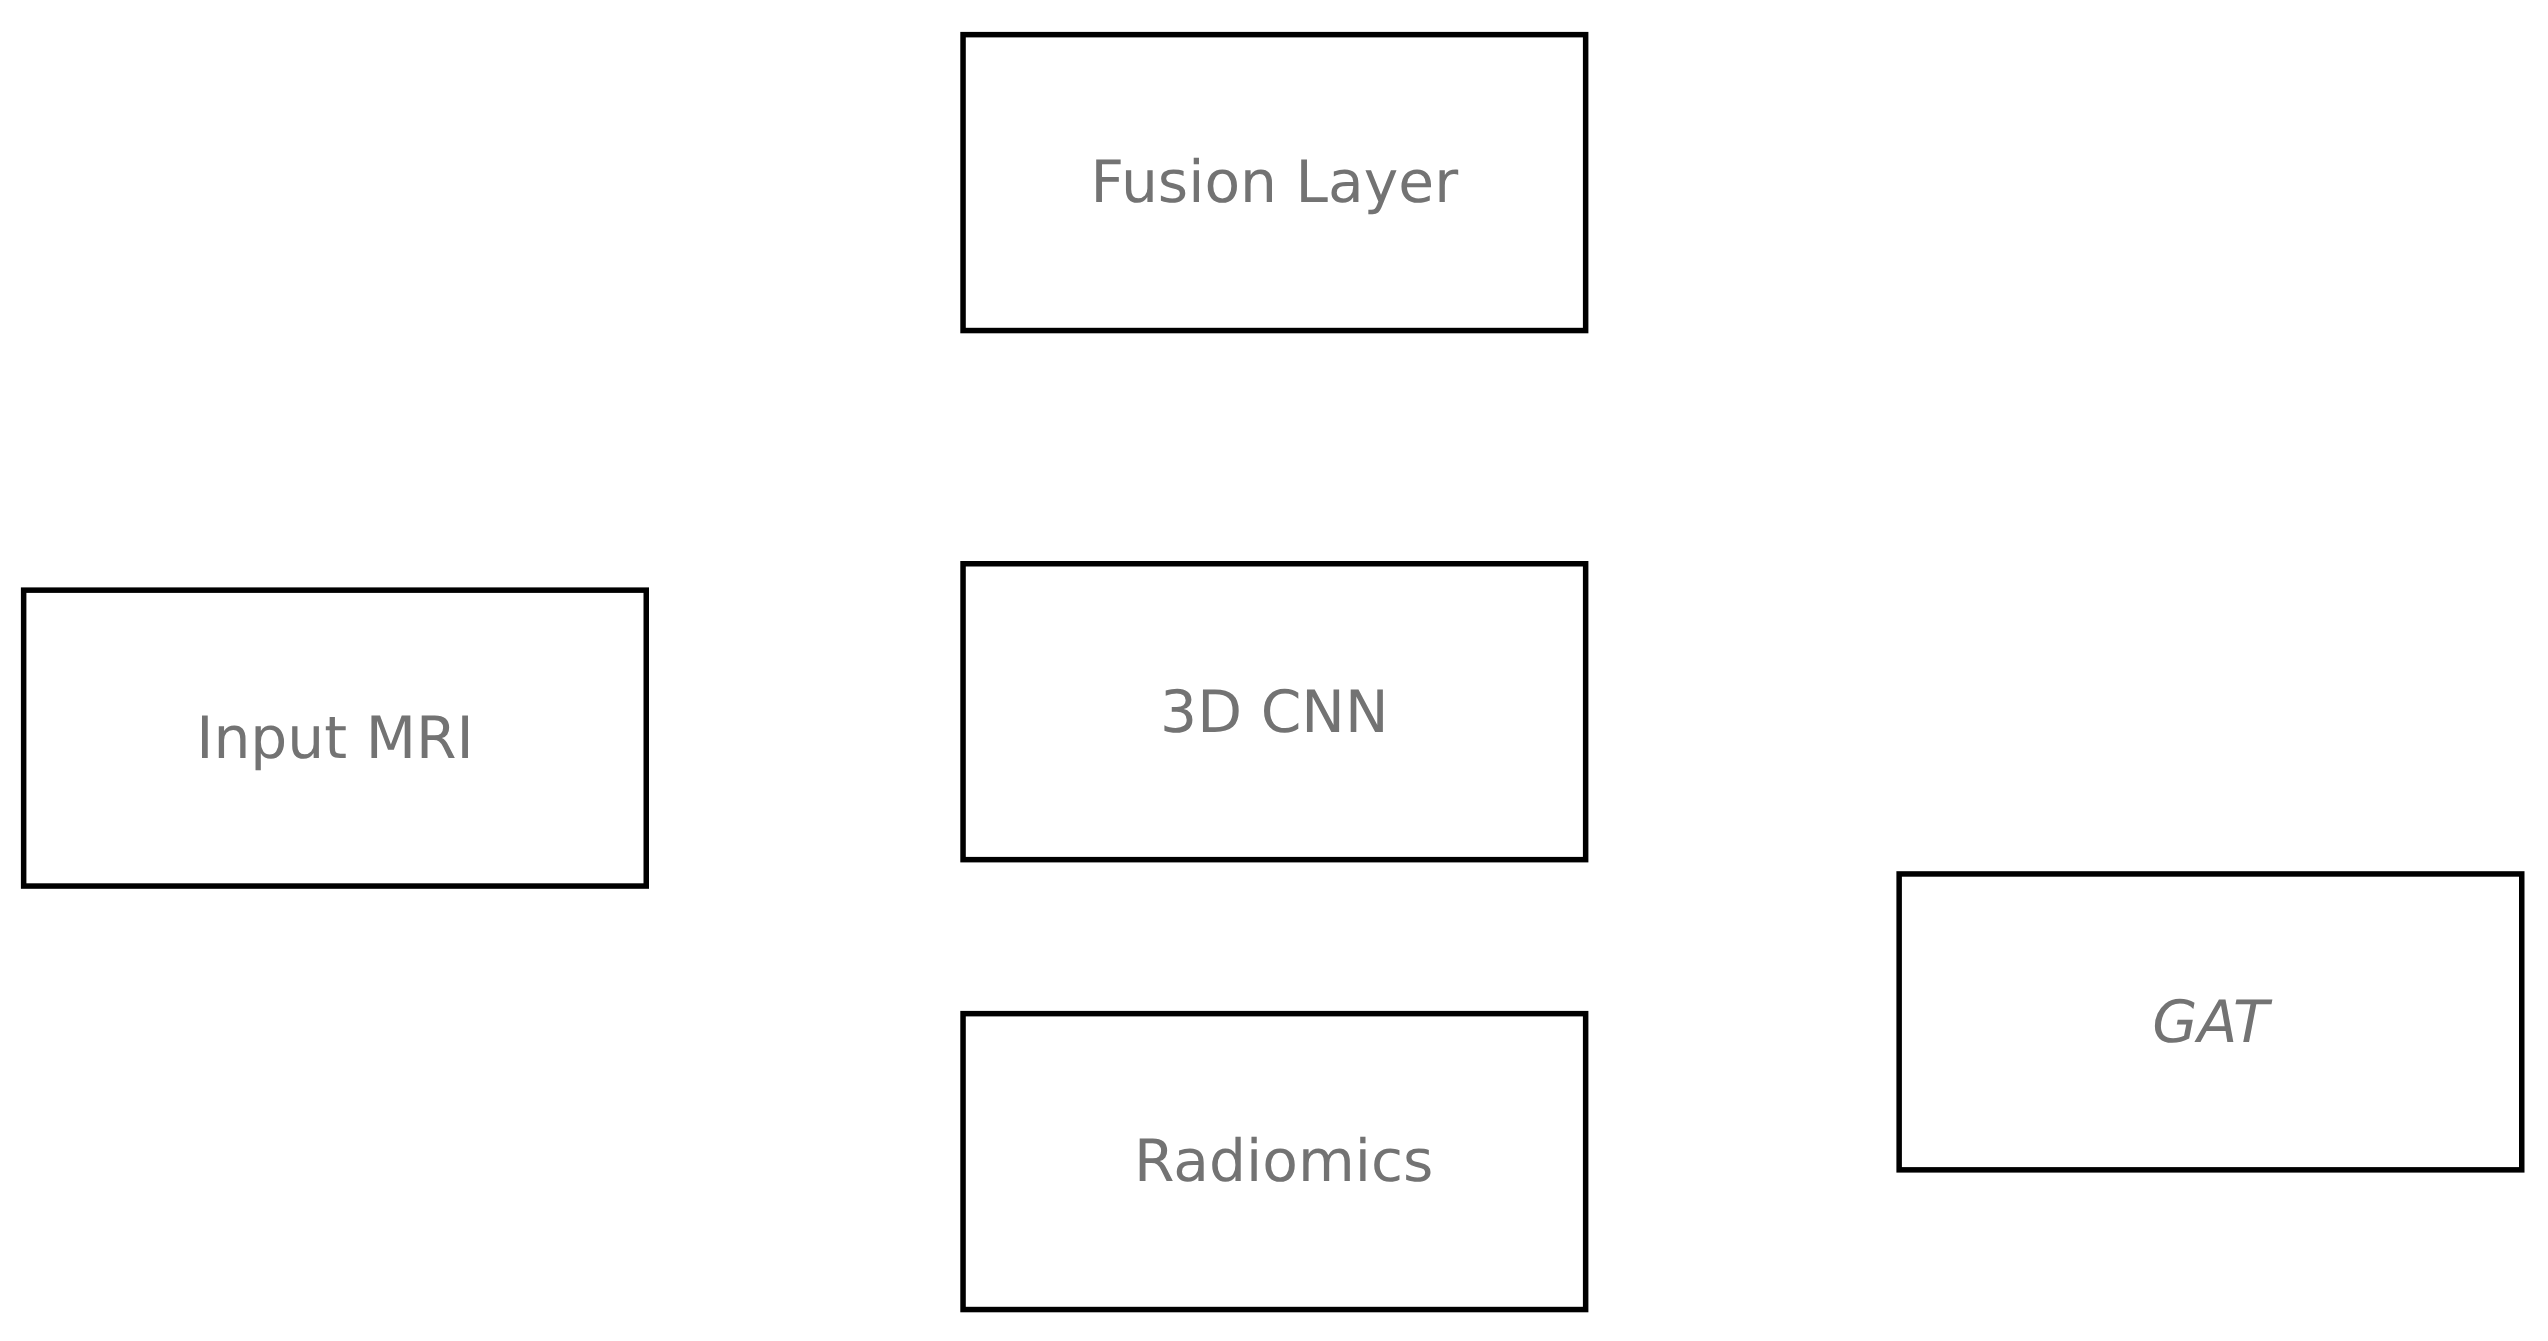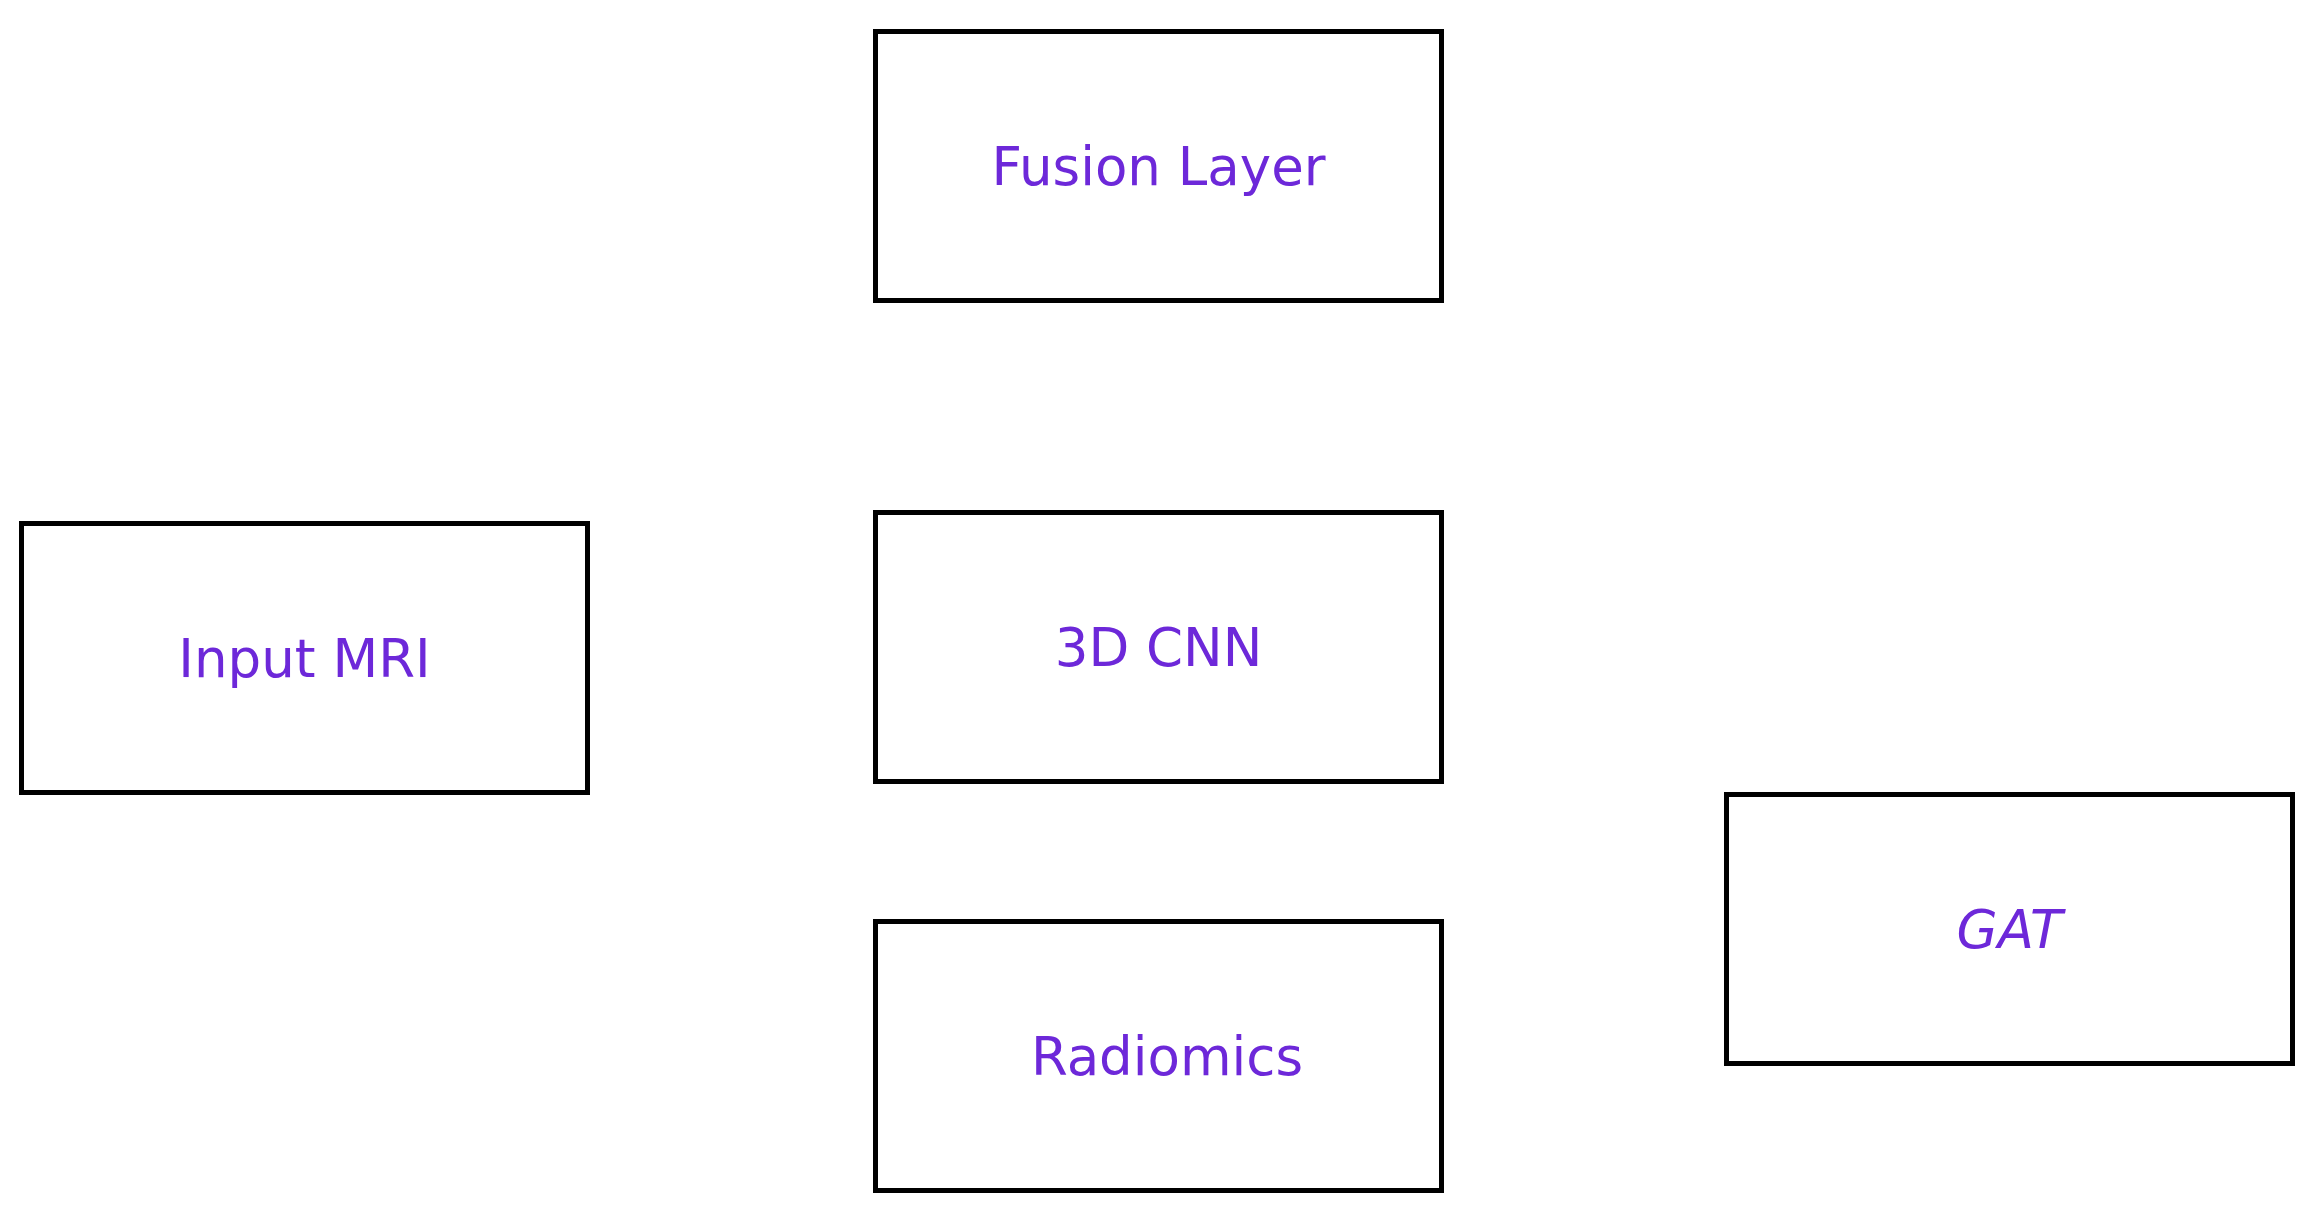--- a/index.html
+++ b/index.html
@@ -20,29 +20,29 @@
     box-sizing: border-box;
     width: 571px;
     height: 274px;
     background: #ffffff;
     border: 5px solid #000000;
     display: flex;
     align-items: center;
     justify-content: center;
   }
   .node .label {
-    color: #6d28d9;
+    color: #737373;
     font-size: 53px;
     line-height: 1;
     white-space: nowrap;
     text-align: right;
   }
   .node-fusion-layer { left: 873px;  top: 29px;  }
   .node-gcn          { left: 1724px; top: 234px; }
-  .node-input-mri    { left: 19px;   top: 521px; }
+  .node-input-mri    { left: 19px;   top: 534px; }
   .node-3d-cnn       { left: 873px;  top: 510px; }
   .node-gat          { left: 1724px; top: 792px; font-style: italic; }
   .node-radiomics    { left: 873px;  top: 919px; padding-left: 17px; }
 </style>
 </head>
 <body>
 
 <div class="canvas">
 
   <div class="node node-fusion-layer">

